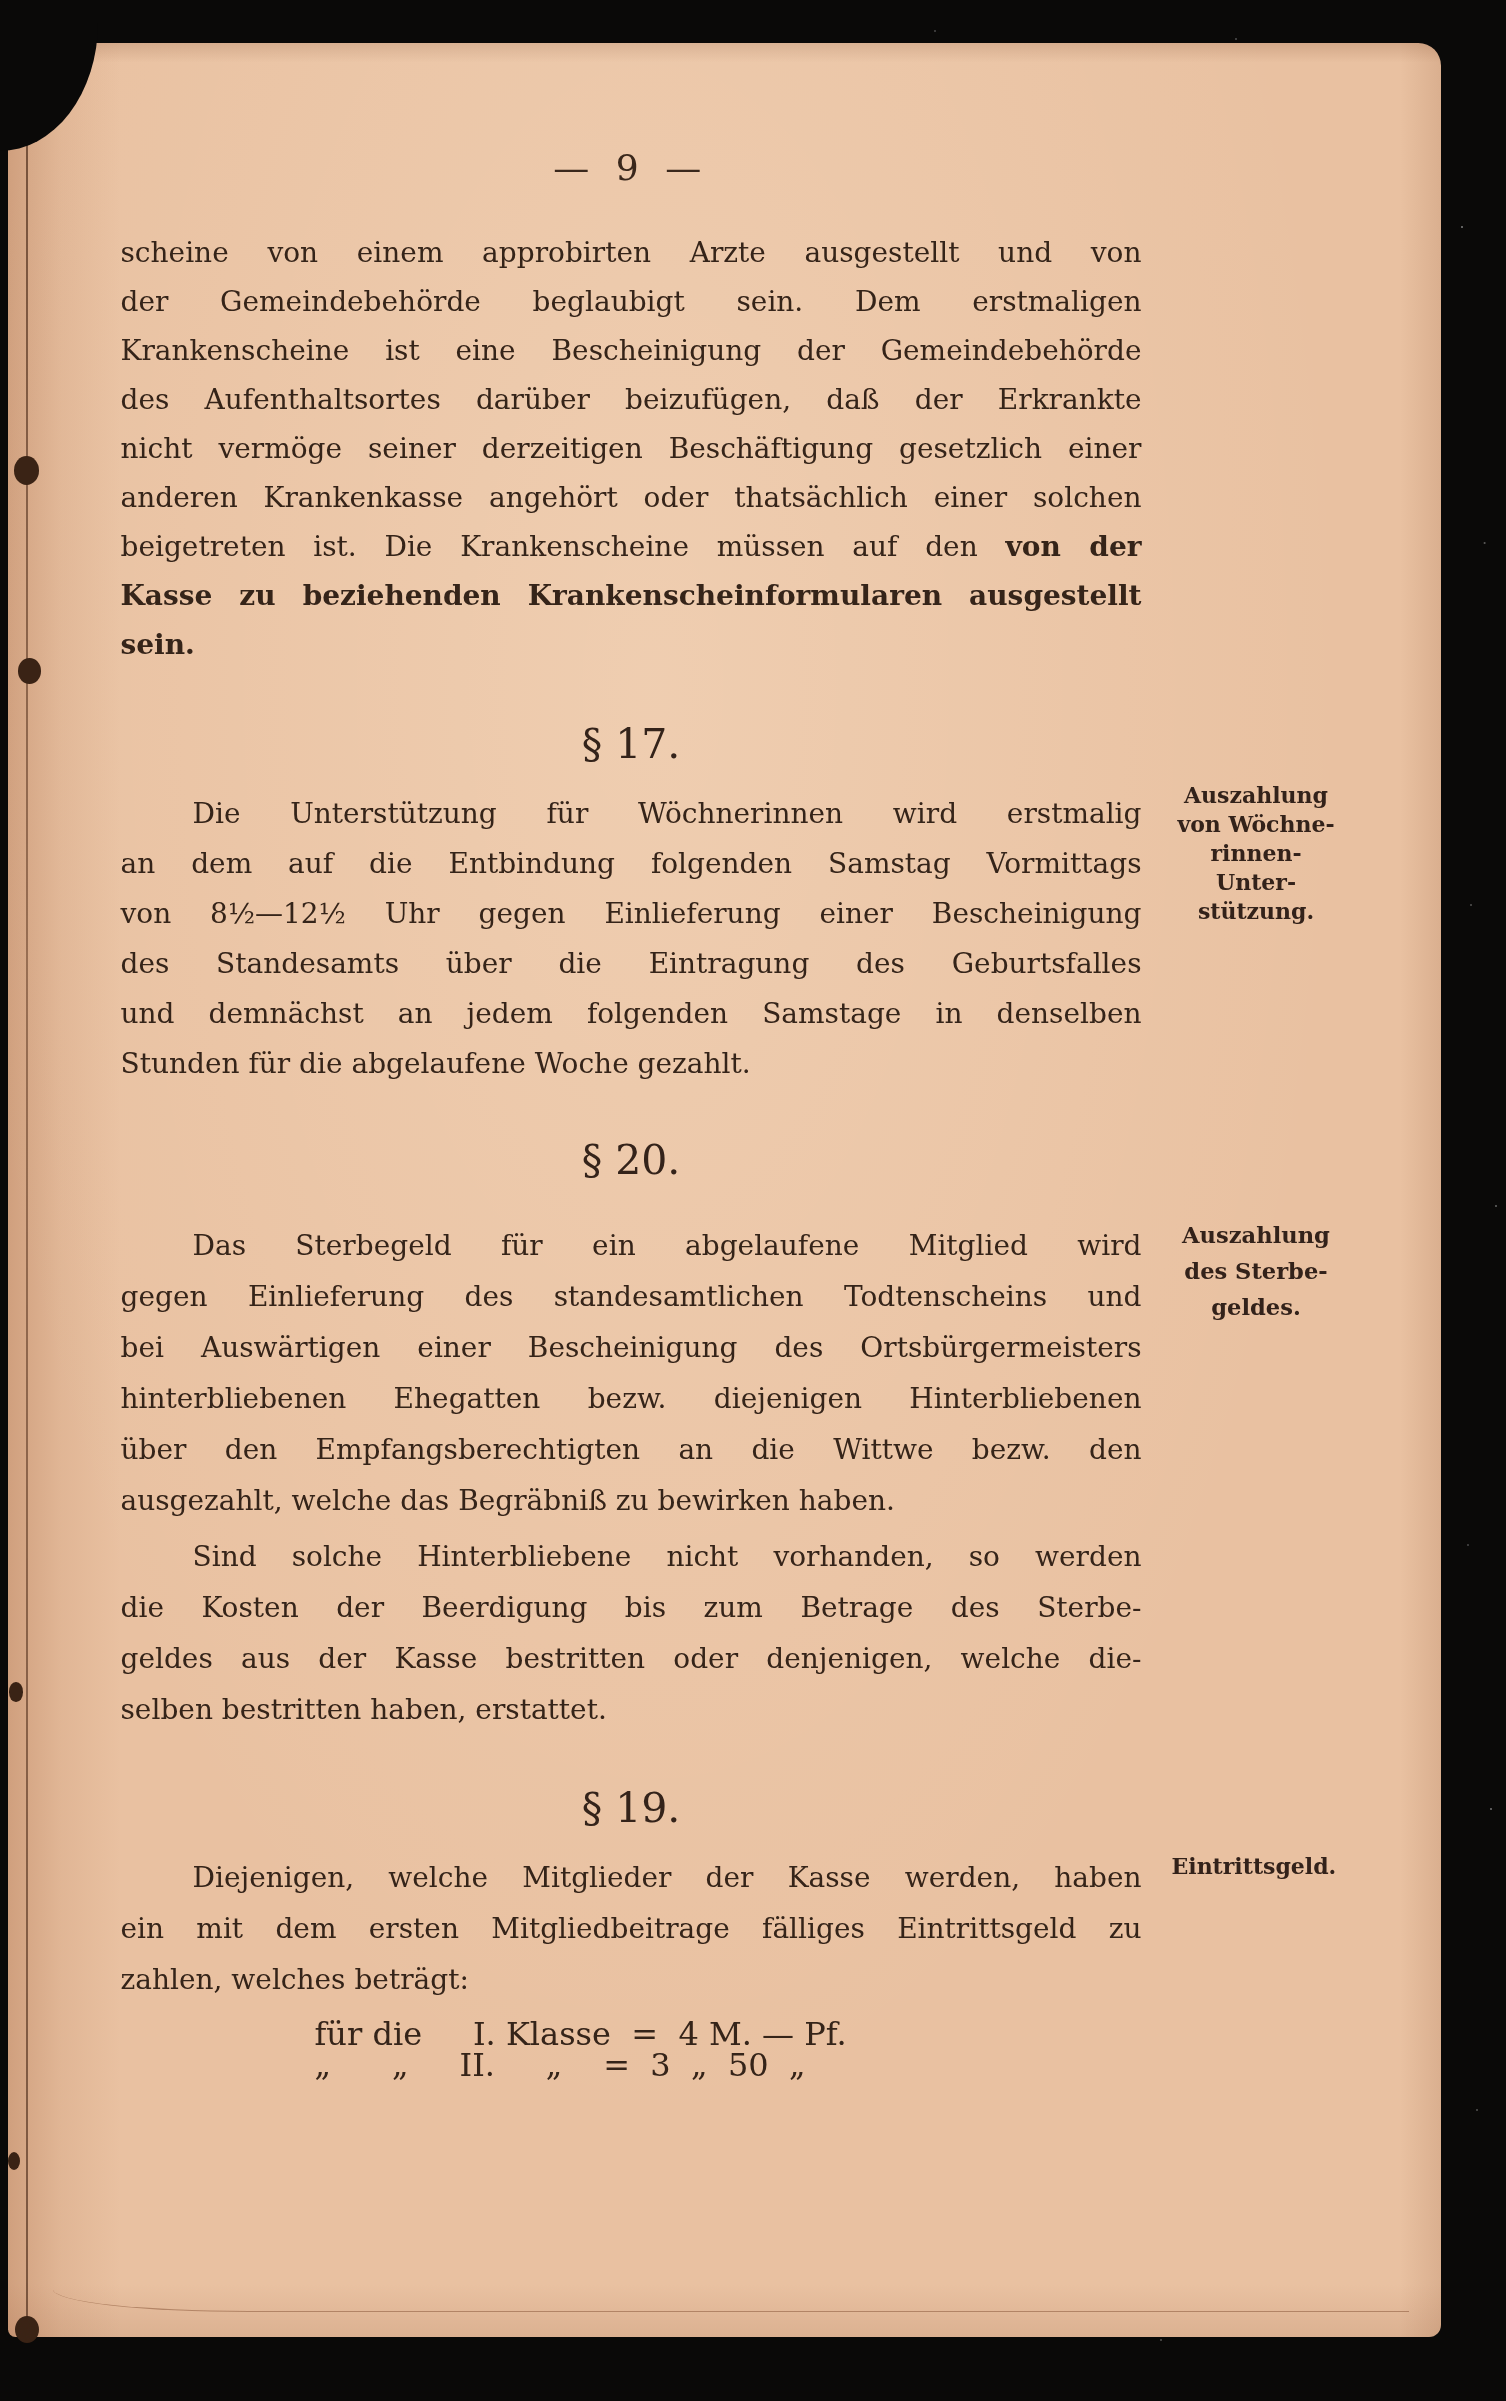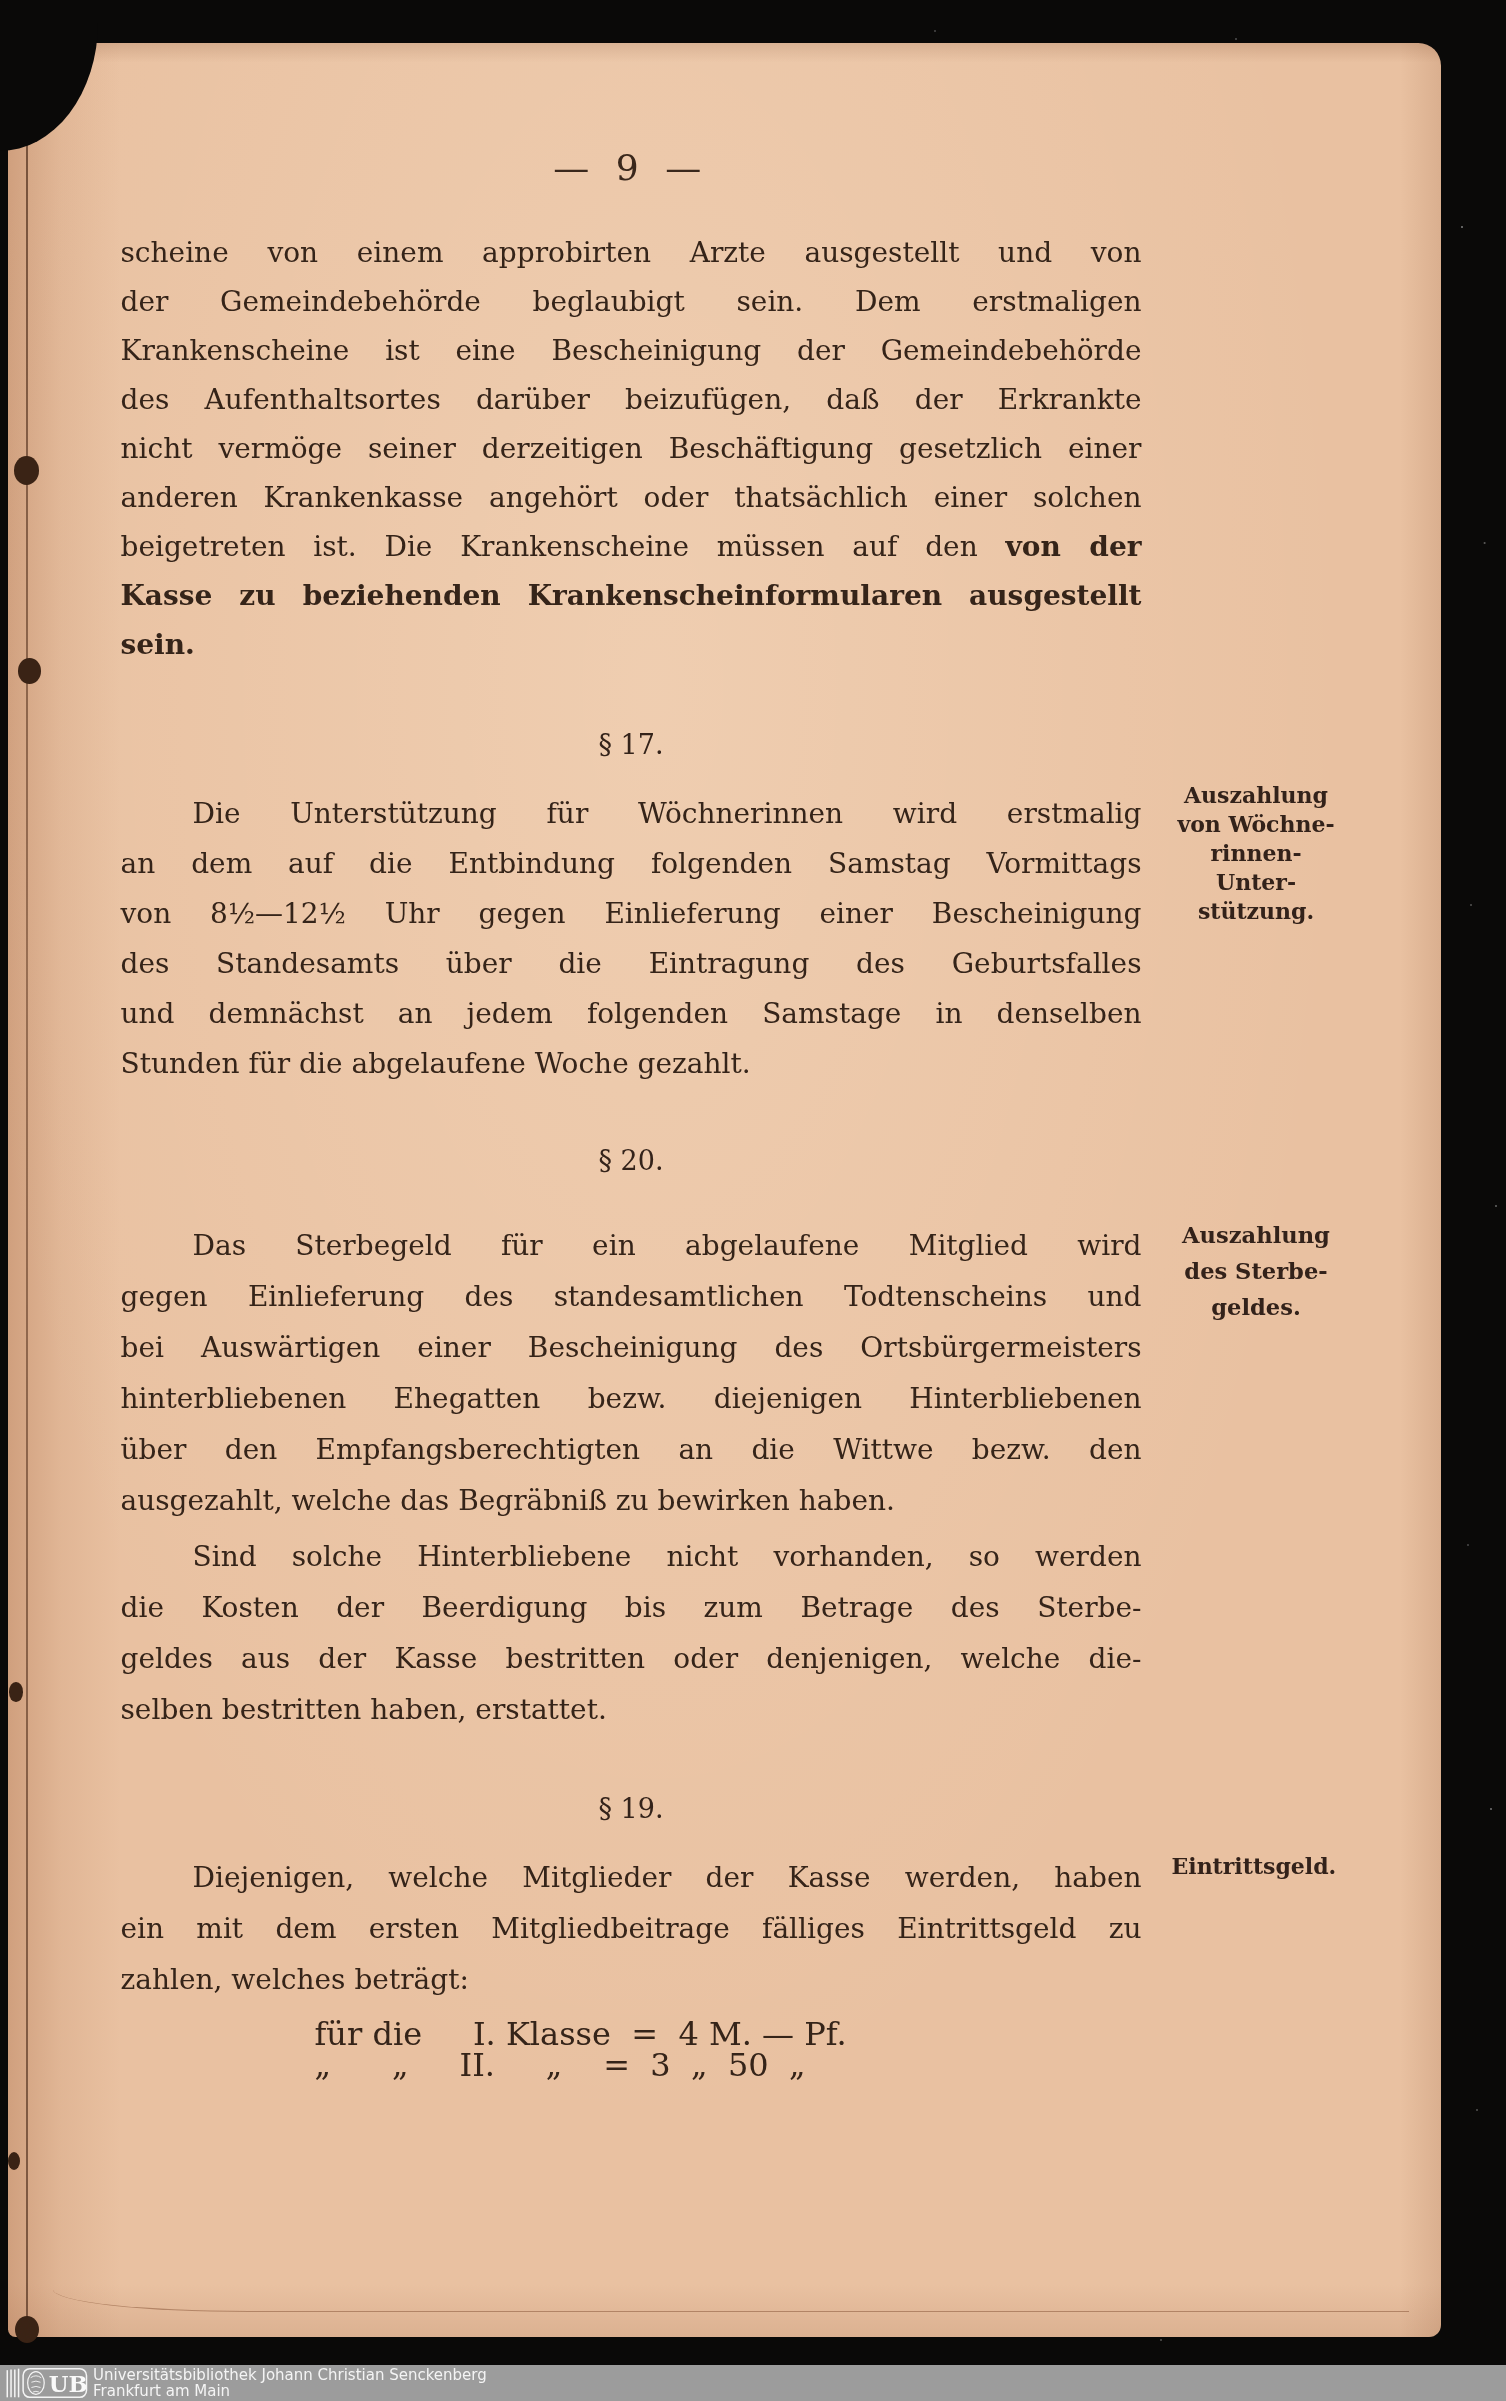--- a/index.html
+++ b/index.html
@@ -33,21 +33,21 @@
   .pagenum{position:absolute;left:113px;top:102px;width:1021px;text-align:center;
     font-size:36px;line-height:45px;letter-spacing:7.5px;color:#3a281c;}
   .tline{font-size:28px;color:#352419;text-align:justify;text-align-last:justify;white-space:normal;}
   .p1 .tline{height:49px;line-height:49px;}
   .s17 .tline{height:50px;line-height:50px;}
   .s18 .tline{height:51px;line-height:51px;}
   .s19 .tline{height:51px;line-height:51px;}
   .tline.last{text-align-last:left;}
   .tline.indent{text-indent:72px;}
   .b{font-weight:bold;}
-  .heading{position:absolute;left:113px;width:1021px;text-align:center;font-size:27px;line-height:45px;color:#34231a;}
+  .heading{position:absolute;left:113px;width:1021px;text-align:center;font-size:41px;line-height:45px;color:#34231a;}
   .margin-note{position:absolute;left:1164px;width:169px;text-align:center;font-weight:bold;color:#33221a;}
   .mn17{top:738px;font-size:22px;line-height:29px;}
   .mn18{top:1174px;font-size:22.6px;line-height:36px;}
   .mn19{top:1808px;font-size:22px;line-height:30px;text-align:left;}
   .rates{position:absolute;left:113px;width:1021px;font-size:32px;height:53px;line-height:53px;
     color:#352419;padding-left:194px;box-sizing:border-box;}
   .footer-bar{position:absolute;left:0;top:2365px;width:1507px;height:36px;background:#9c9c9c;}
   .footer-text{position:absolute;left:93px;top:1.5px;color:#f4f4f4;
     font-family:"DejaVu Sans","Liberation Sans",sans-serif;font-size:15px;line-height:16.6px;}
   .logo{position:absolute;left:4.5px;top:2.3px;}
@@ -128,33 +128,15 @@
     <div class="margin-note mn19">
       <div>Eintrittsgeld.</div>
     </div>
 
     <div class="rates" style="top:1965px;">für die&nbsp;&nbsp;&nbsp;&nbsp;&nbsp;I. Klasse&nbsp;&nbsp;=&nbsp;&nbsp;4&nbsp;M.&nbsp;—&nbsp;Pf.</div>
     <div class="rates" style="top:1996px;">„&nbsp;&nbsp;&nbsp;&nbsp;&nbsp;&nbsp;„&nbsp;&nbsp;&nbsp;&nbsp;&nbsp;II.&nbsp;&nbsp;&nbsp;&nbsp;&nbsp;„&nbsp;&nbsp;&nbsp;&nbsp;=&nbsp;&nbsp;3&nbsp;&nbsp;„&nbsp;&nbsp;50&nbsp;&nbsp;„</div>
   </div>
 
   <div class="corner-curl"></div>
 
-  <div class="footer-bar">
-    <svg class="logo" width="83" height="32" viewBox="0 0 110 42">
-      <g stroke="#f5f5f5" fill="none" stroke-width="2">
-        <path d="M3 4 L3 40"></path>
-        <path d="M8 3 L8 40"></path>
-        <path d="M13 3 L13 40"></path>
-        <path d="M18 2 L18 40"></path>
-        <rect x="24" y="2" width="84" height="38" rx="9"></rect>
-        <ellipse cx="41" cy="21" rx="11" ry="15" stroke-width="1.6"></ellipse>
-        <path d="M34 14 Q41 9 48 14 M35 20 Q41 17 47 20 M35 27 Q41 24 47 27 M37 33 Q41 31 45 33" stroke-width="1.2"></path>
-      </g>
-      <text x="58" y="33" font-family="DejaVu Serif, Liberation Serif, serif" font-weight="bold" font-size="30" fill="#f9f9f9">UB</text>
-    </svg>
-    <div class="footer-text">
-      <div>Universitätsbibliothek Johann Christian Senckenberg</div>
-      <div>Frankfurt am Main</div>
-    </div>
-  </div>
 
 </div>
 
 
 </body></html>

